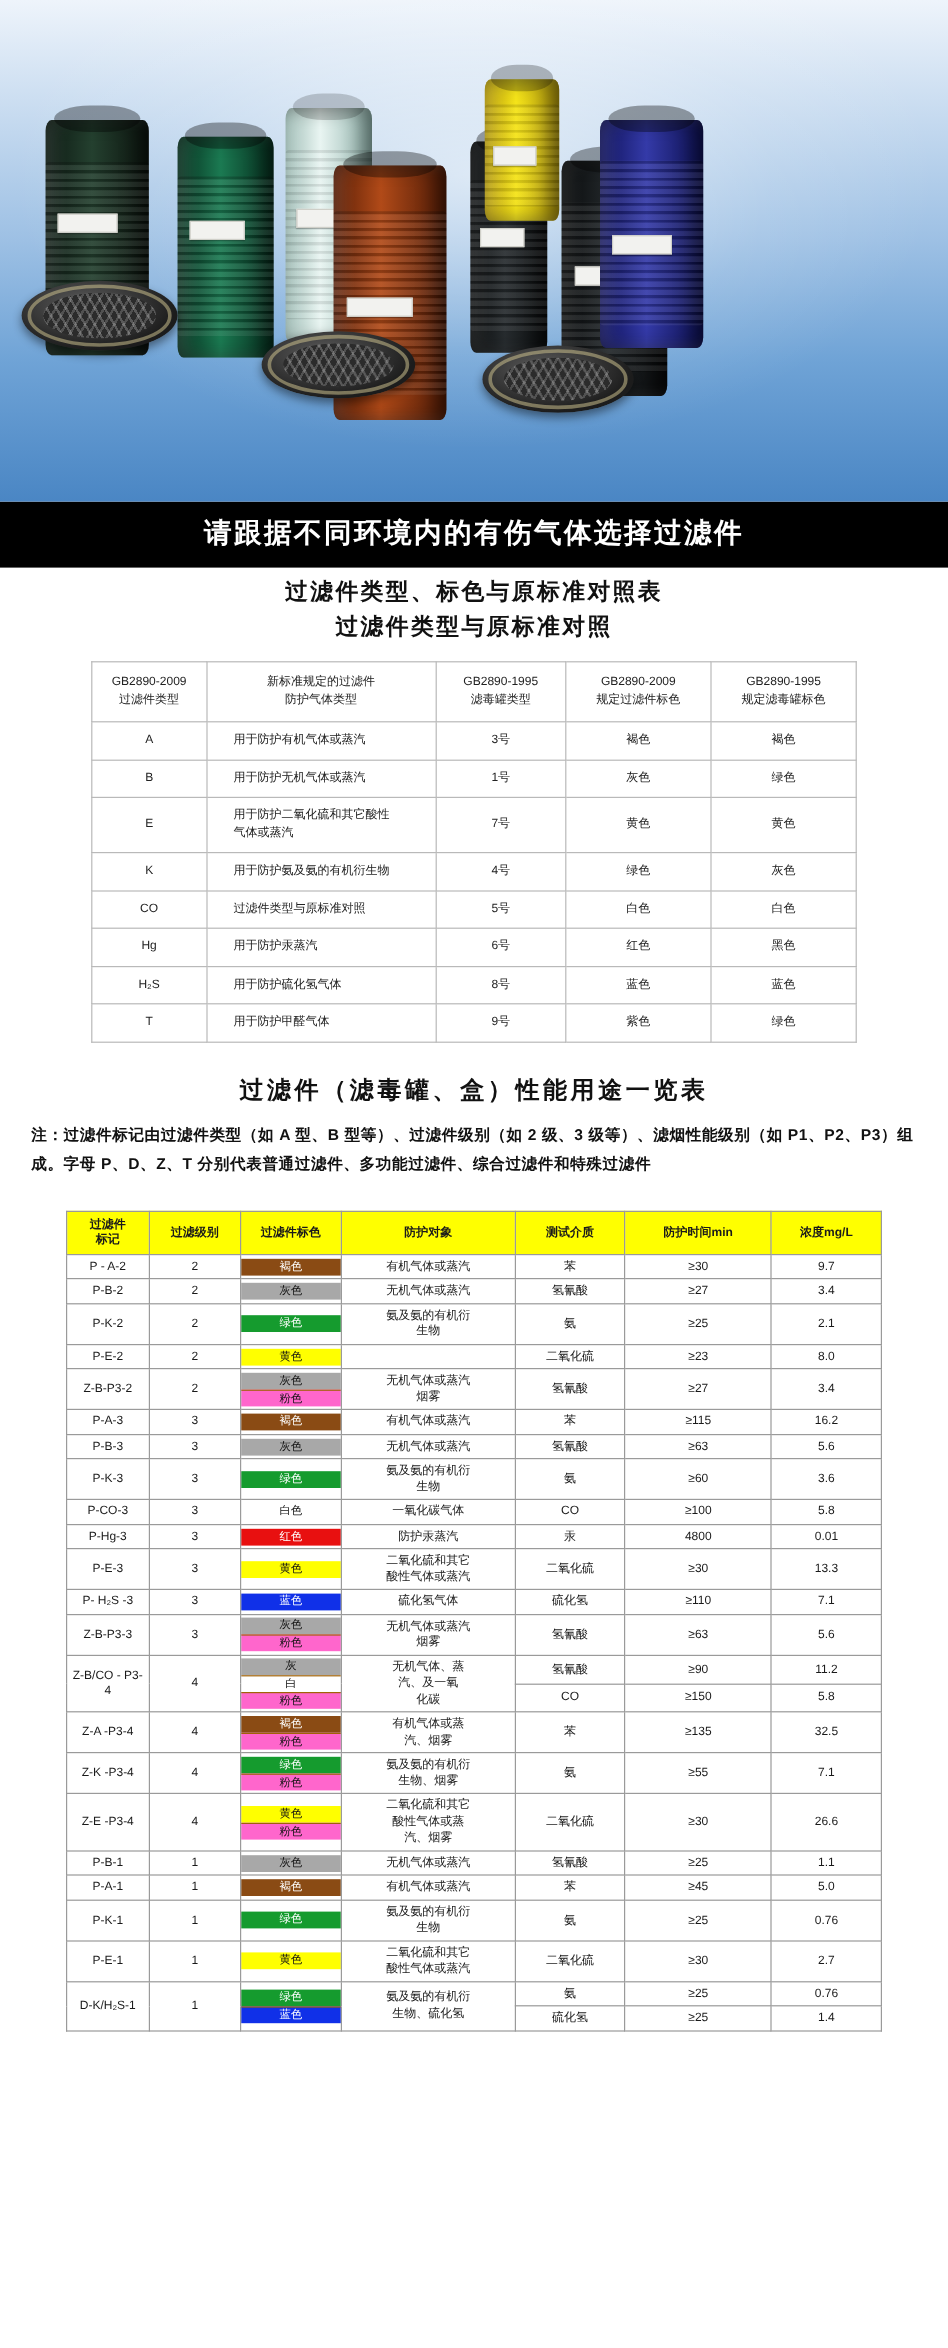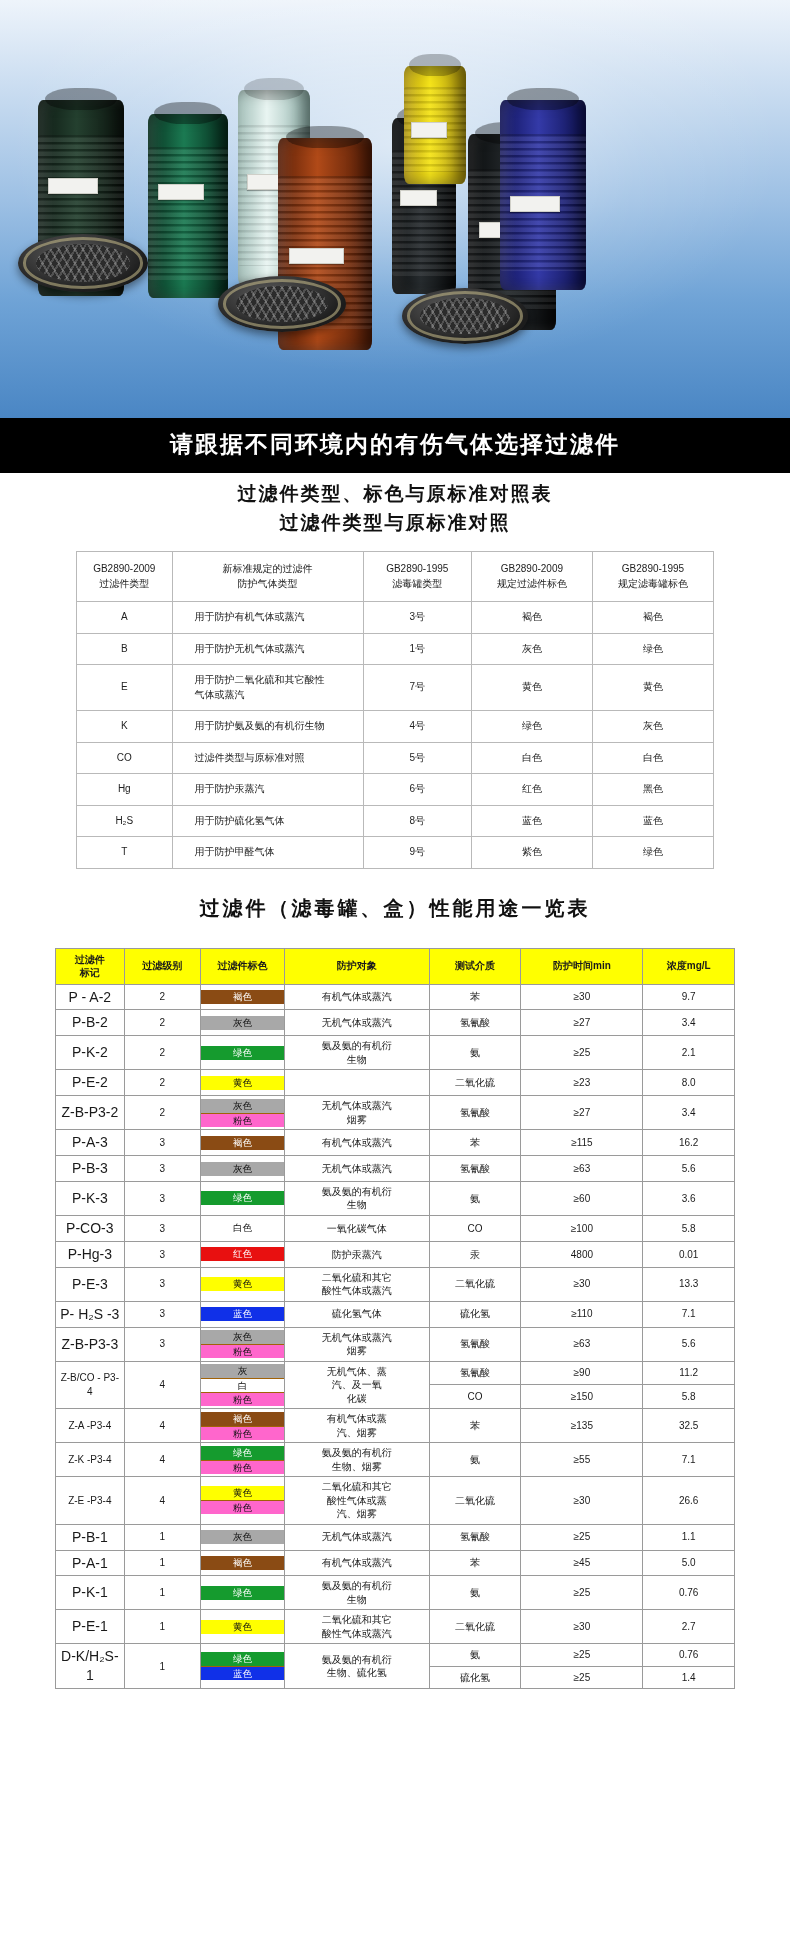--- a/index.html
+++ b/index.html
@@ -146,21 +146,21 @@
     padding: 3px 2px;
     line-height: 1.35;
     color: #1a1a1a;
   }
   table.t2 thead th {
     background: #ffff00;
     font-weight: bold;
     font-size: 10px;
     padding: 4px 2px;
   }
-  table.t2 td.mark { font-size: 14px; }
+  table.t2 td.mark { font-size: 10px; }
   table.t2 td.mark.big { font-size: 10px; }
   .colorcell { padding: 0 !important; }
   .swatch {
     display: block;
     width: 100%;
     font-size: 9.5px;
     line-height: 14px;
     height: 14px;
     text-align: center;
   }
@@ -334,20 +334,21 @@
             <td>9号</td>
             <td>紫色</td>
             <td>绿色</td>
           </tr>
         </tbody>
     </table>
   </div>
 
   <div class="section-title">过滤件（滤毒罐、盒）性能用途一览表</div>
 
+  <div class="note">注：过滤件标记由过滤件类型（如 A 型、B 型等）、过滤件级别（如 2 级、3 级等）、滤烟性能级别（如 P1、P2、P3）组成。字母 P、D、Z、T 分别代表普通过滤件、多功能过滤件、综合过滤件和特殊过滤件</div>
 
   <div class="t2-wrap">
     <table class="t2">
       <colgroup>
           <col class="k1">
           <col class="k2">
           <col class="k3">
           <col class="k4">
           <col class="k5">
           <col class="k6">

